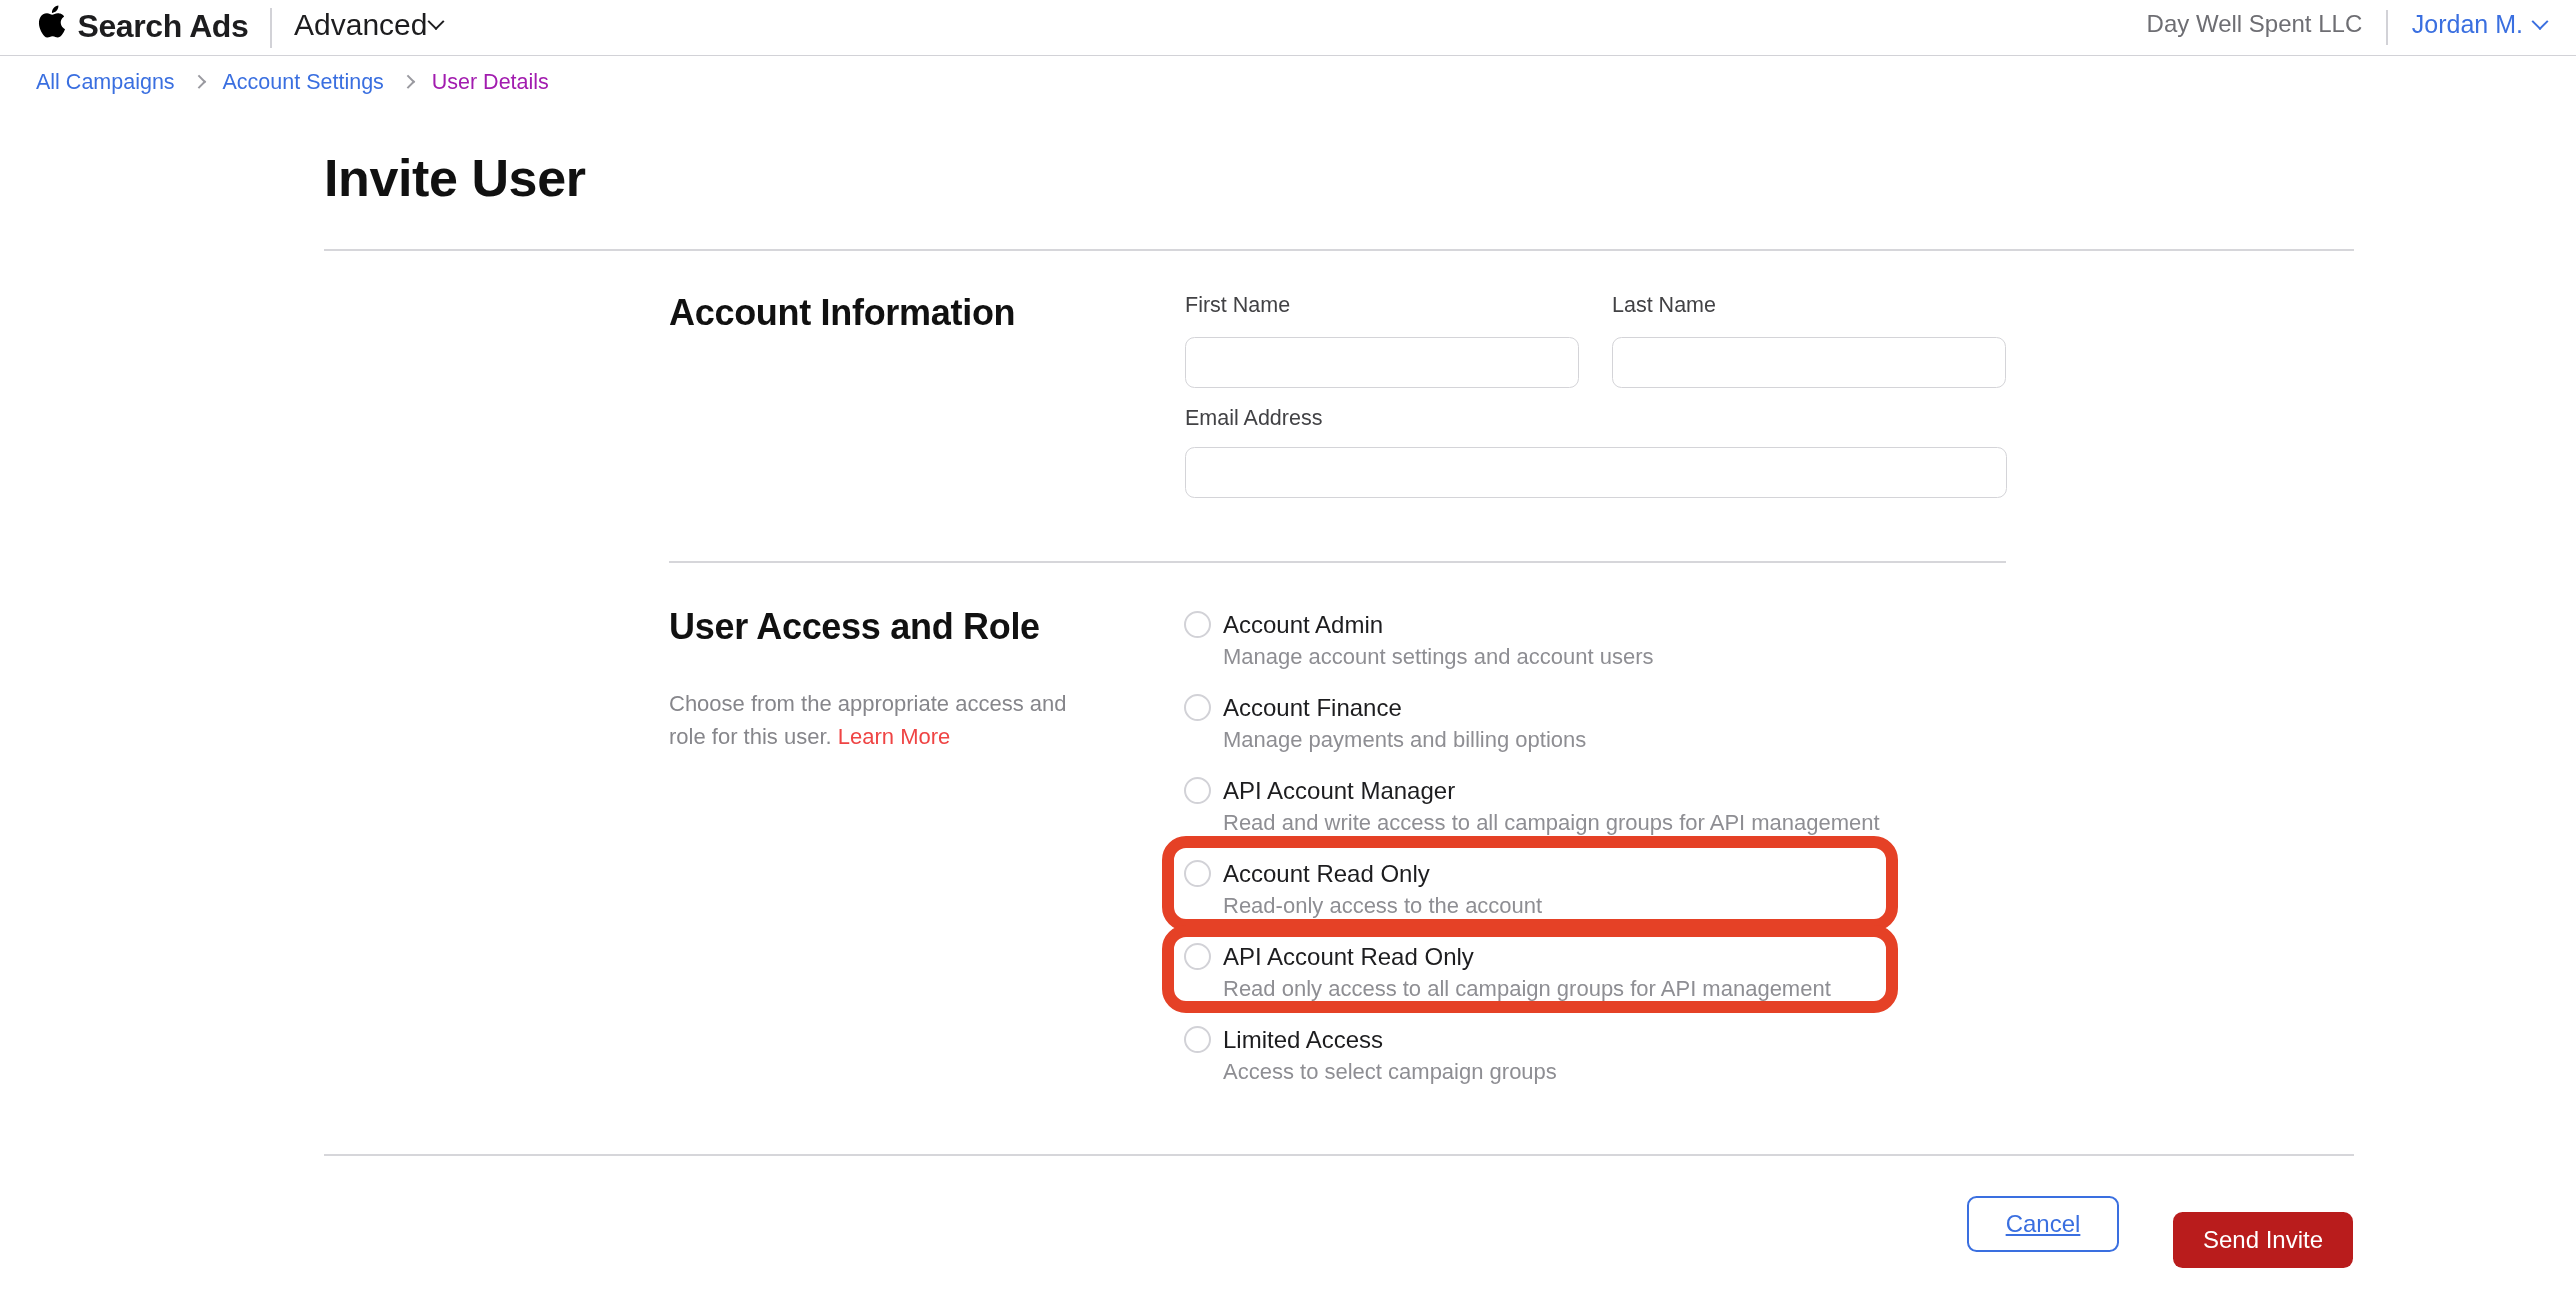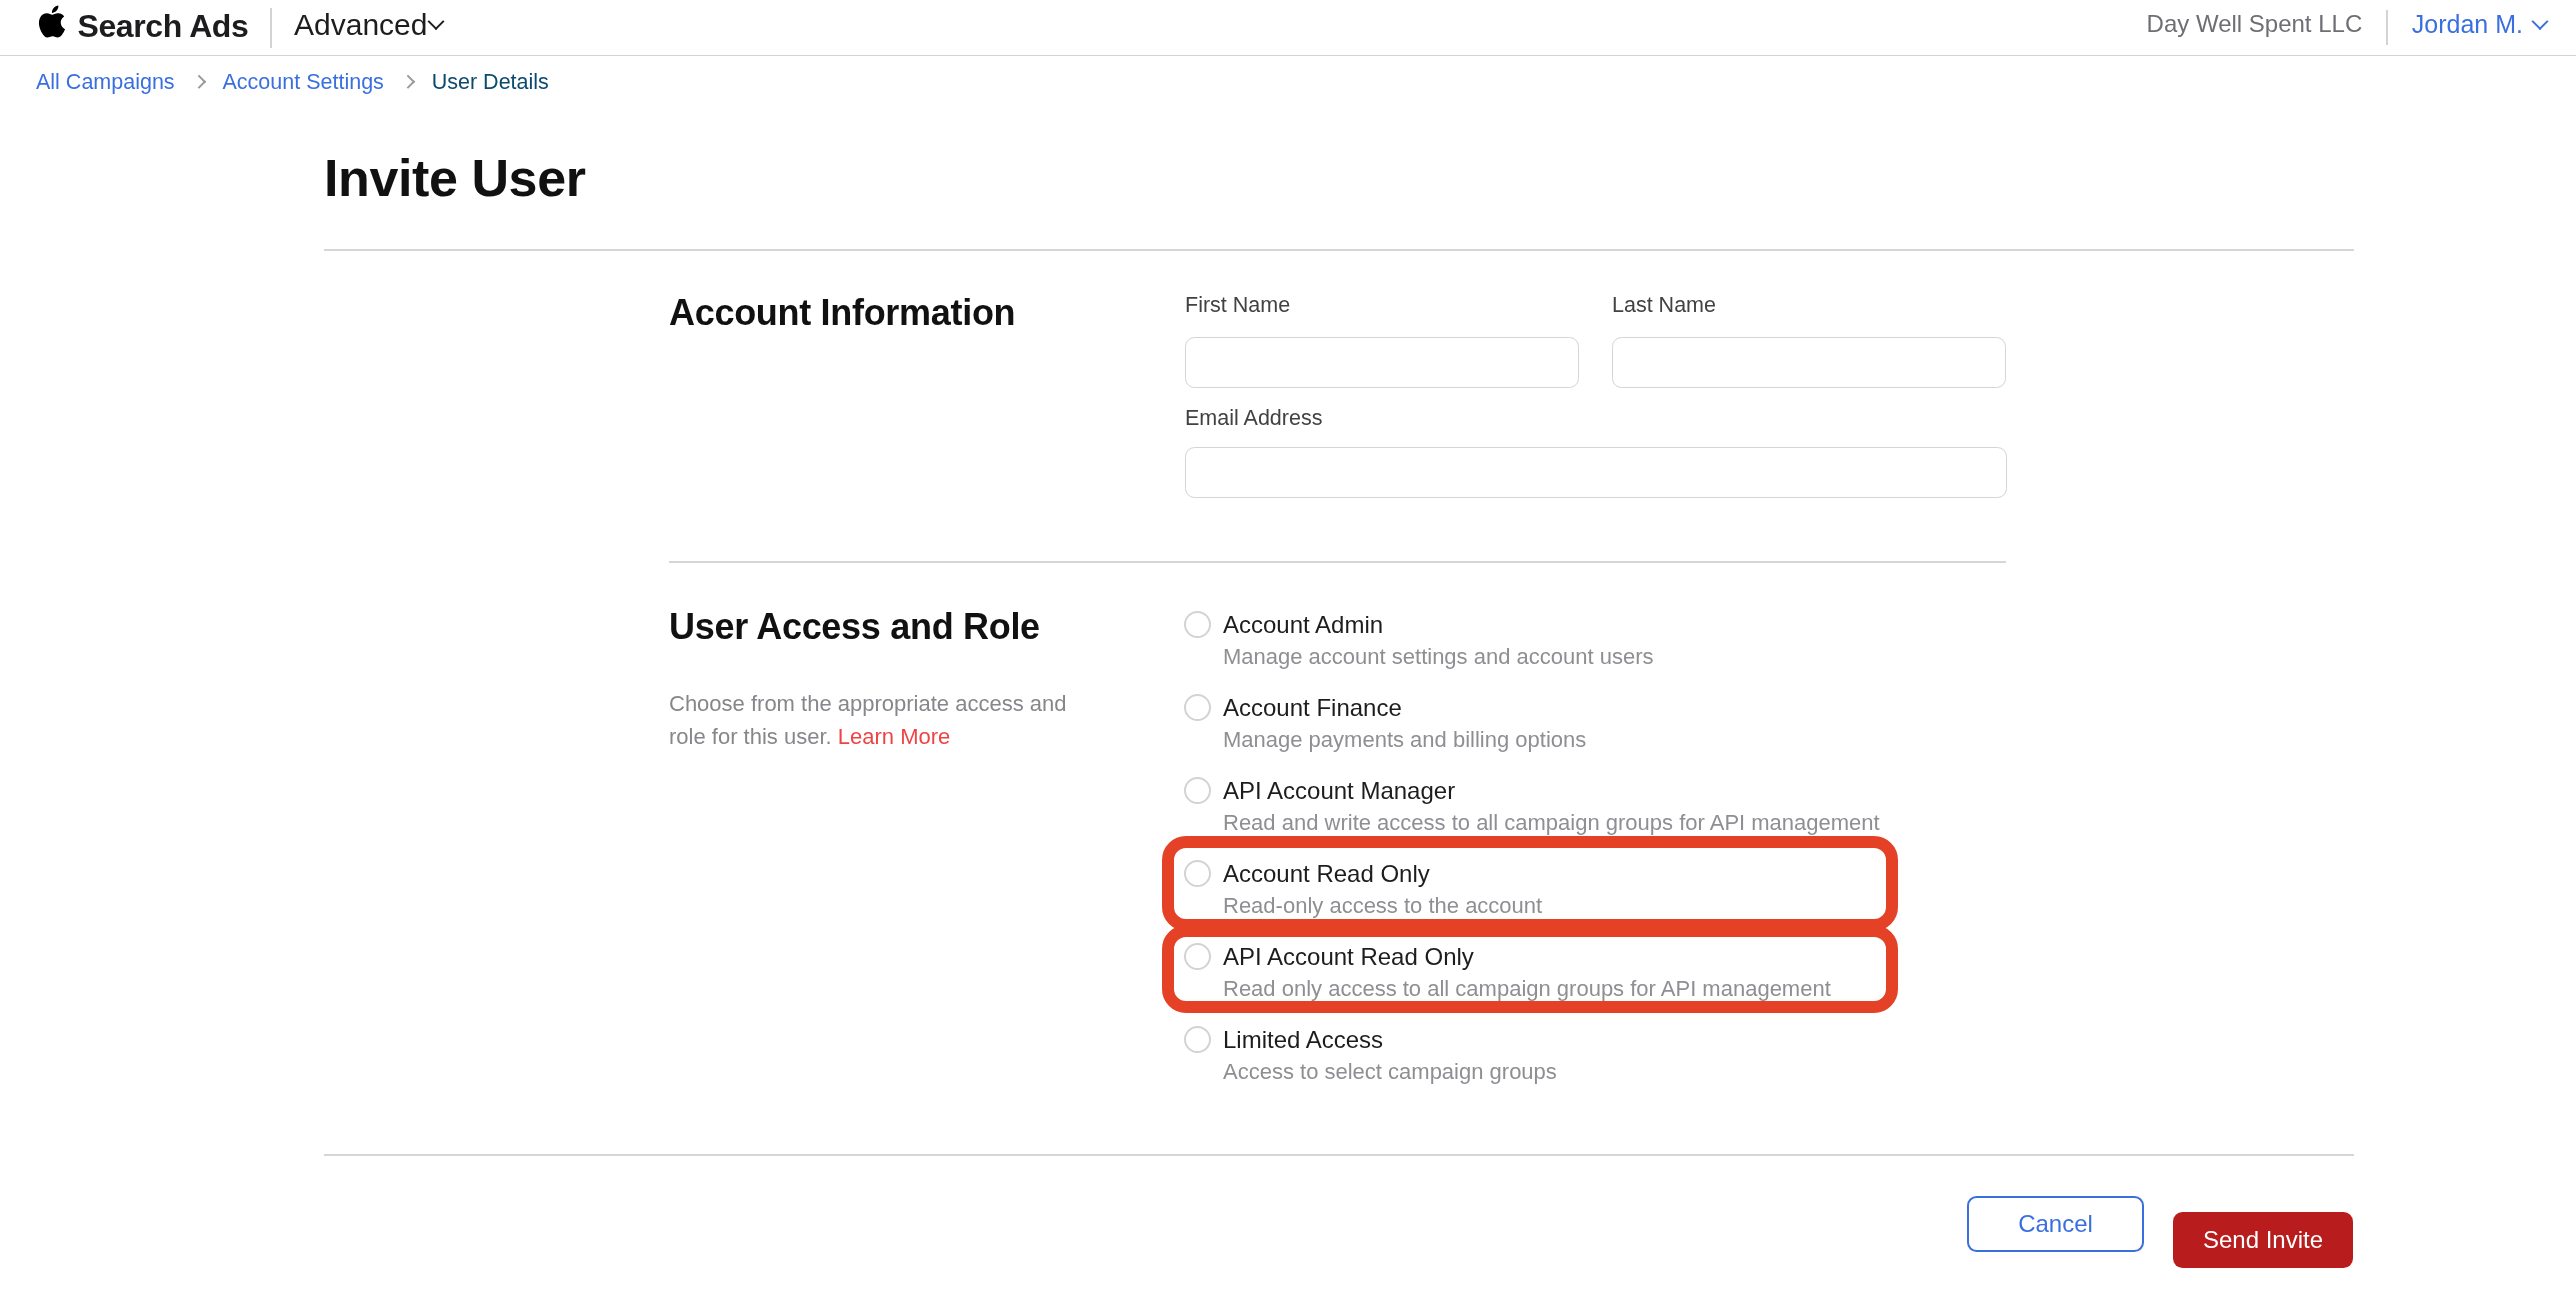--- a/index.html
+++ b/index.html
@@ -34,21 +34,21 @@
           border: solid currentColor; border-width: 0 2.4px 2.4px 0;
           transform: rotate(45deg) translate(-2.4px,-2.4px); }
   .chev.blue { border-color: #3a6fe0; }
 
   
   .breadcrumb {
     height: 52px; display: flex; align-items: center; padding-left: 36px; gap: 16px;
     font-size: 21.5px;
   }
   .crumb-link { color: #3a6fe0; text-decoration: none; text-align: center; }
-  .crumb-current { color: #0c4a6e; }
+  .crumb-current { color: #a21caf; }
   .crumb-sep { display: inline-block; width: 9.5px; height: 9.5px;
                border: solid #9a9aa0; border-width: 0 2px 2px 0;
                transform: rotate(-45deg); margin: 0 3.2px; }
 
   
   .page-title { position: absolute; left: 324px; top: 149px; margin: 0;
                 font-size: 52px; line-height: 59px; font-weight: 700; letter-spacing: -0.4px; color: #111; }
 
   .hdivider { position: absolute; height: 1.6px; background: #d6d6da; }
   .div-title  { left: 324px; top: 249px; width: 2030px; }
@@ -87,22 +87,22 @@
 
   
   .hl-box { position: absolute; border: 12.7px solid #e54126; border-radius: 24px;
             pointer-events: none; background: transparent; }
   .hl-1 { left: 1162px; top: 836px; width: 736px; height: 95px; }
   .hl-2 { left: 1162px; top: 925px; width: 736px; height: 88px; }
 
   
   .btn { position: absolute; height: 56px; border-radius: 9.5px; font-family: inherit;
          font-size: 24px; display: flex; align-items: center; justify-content: center; cursor: pointer; }
-  .btn-cancel { left: 1967px; top: 1196px; width: 177px; background: #fff;
-                border: 2px solid #3a6fe0; color: #3a6fe0; }
+  .btn-cancel { left: 1967px; top: 1196px; width: 152px; background: #fff;
+                border: 2px solid #3a6fe0; color: #3a6fe0; text-decoration: underline; }
   .btn-send { left: 2173px; top: 1196px; width: 180px; background: #b91c1c;
               border: none; color: #ffffff; margin-top: 16px; }
 </style>
 </head>
 <body>
 
 <header class="nav">
   <div class="nav-left">
     <svg class="apple-logo" viewBox="0 0 24 24" fill="#000000" xmlns="http://www.w3.org/2000/svg">
       <path d="M12.152 6.896c-.948 0-2.415-1.078-3.96-1.04-2.04.027-3.91 1.183-4.961 3.014-2.117 3.675-.546 9.103 1.519 12.09 1.013 1.454 2.208 3.09 3.792 3.03 1.52-.065 2.09-.987 3.935-.987 1.831 0 2.35.987 3.96.948 1.637-.026 2.676-1.48 3.676-2.948 1.156-1.688 1.636-3.325 1.662-3.415-.039-.013-3.182-1.221-3.22-4.857-.026-3.04 2.48-4.494 2.597-4.559-1.429-2.09-3.623-2.324-4.39-2.376-2-.156-3.675 1.09-4.61 1.09zM15.53 3.83c.843-1.012 1.4-2.427 1.245-3.83-1.207.052-2.662.805-3.532 1.818-.78.896-1.454 2.338-1.273 3.714 1.338.104 2.715-.688 3.559-1.701"></path>

